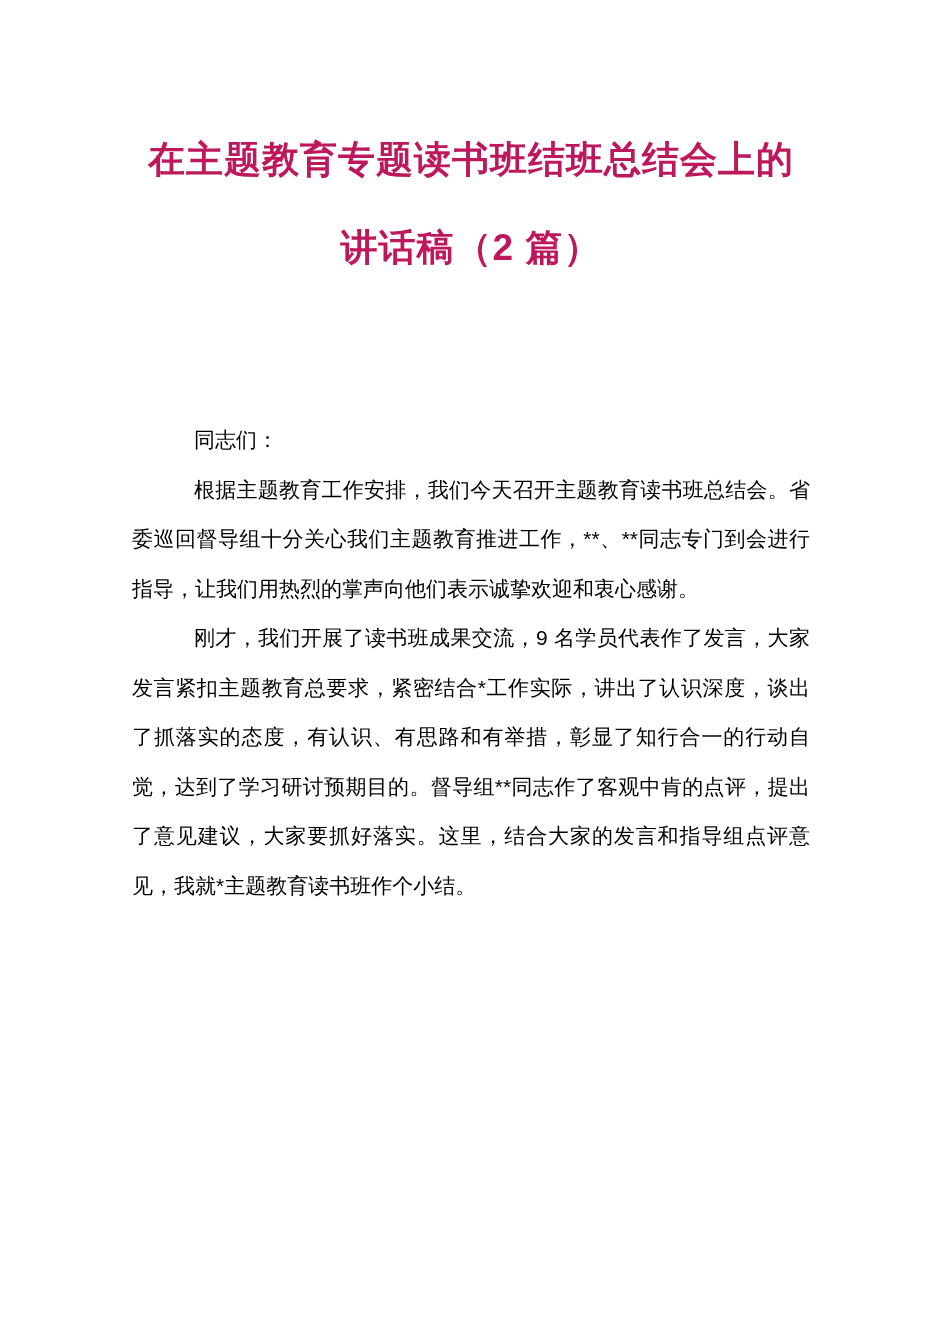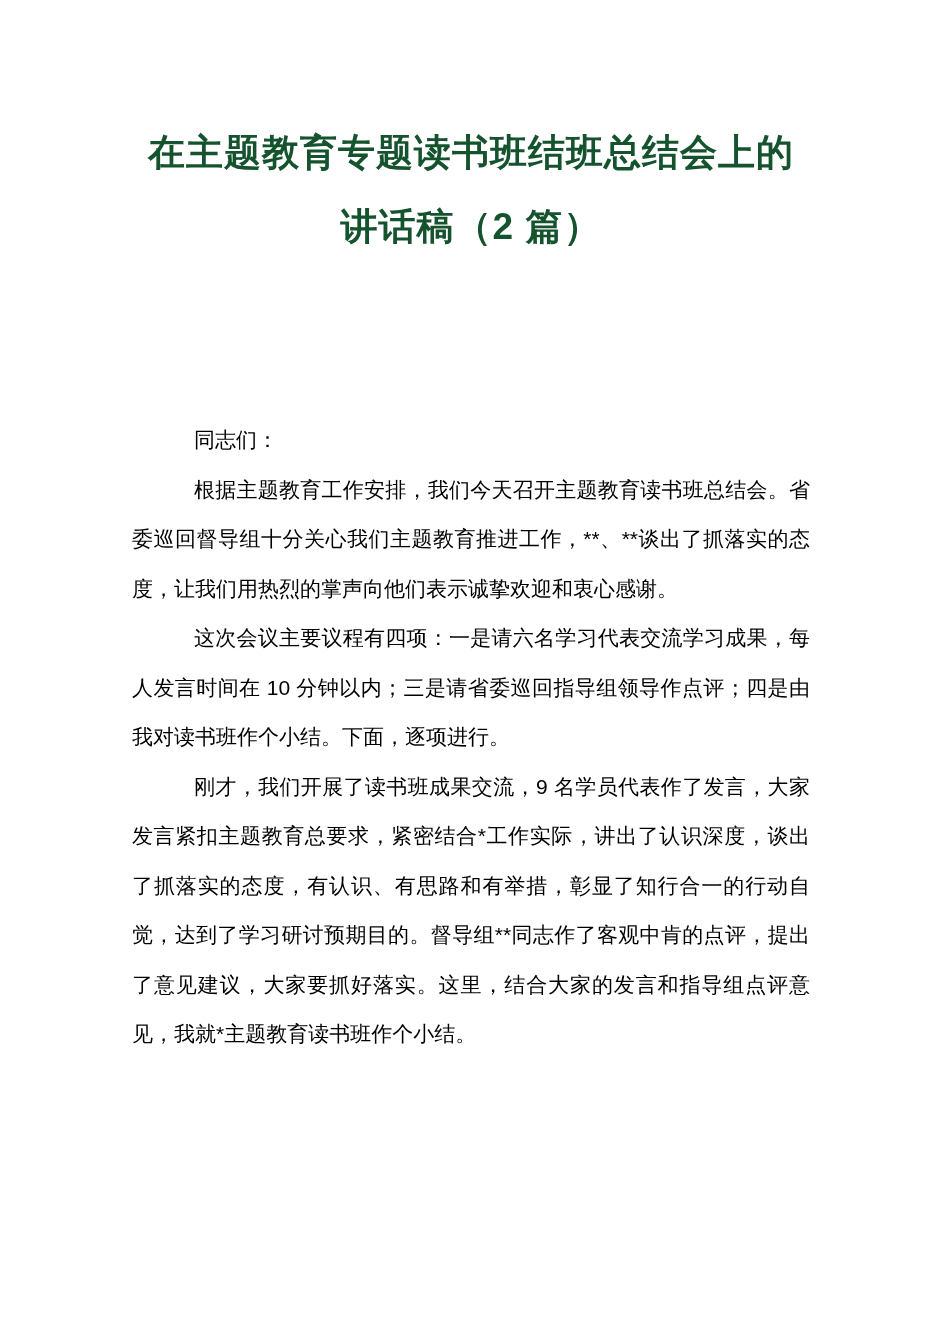--- a/index.html
+++ b/index.html
@@ -18,23 +18,23 @@
   }
   .doc-title {
     position: absolute;
     top: 116px;
     left: 132px;
     width: 678px;
     margin: 0;
     text-align: center;
     font-size: 37px;
     font-weight: 700;
-    line-height: 74px;
+    line-height: 88px;
     letter-spacing: 1px;
-    color: #14532d;
+    color: #be185d;
   }
   .doc-body {
     position: absolute;
     top: 415px;
     left: 132px;
     width: 678px;
     font-size: 21px;
     line-height: 49.5px;
     text-align: justify;
     color: #000000;
@@ -47,17 +47,16 @@
   }
 </style>
 </head>
 <body>
 
 <div class="page">
   <h1 class="doc-title">在主题教育专题读书班结班总结会上的讲话稿（2 篇）</h1>
 
   <div class="doc-body">
     <p>同志们：</p>
-    <p>根据主题教育工作安排，我们今天召开主题教育读书班总结会。省委巡回督导组十分关心我们主题教育推进工作，**、**谈出了抓落实的态度，让我们用热烈的掌声向他们表示诚挚欢迎和衷心感谢。</p>
-    <p>这次会议主要议程有四项：一是请六名学习代表交流学习成果，每人发言时间在 10 分钟以内；三是请省委巡回指导组领导作点评；四是由我对读书班作个小结。下面，逐项进行。</p>
+    <p>根据主题教育工作安排，我们今天召开主题教育读书班总结会。省委巡回督导组十分关心我们主题教育推进工作，**、**同志专门到会进行指导，让我们用热烈的掌声向他们表示诚挚欢迎和衷心感谢。</p>
     <p>刚才，我们开展了读书班成果交流，9 名学员代表作了发言，大家发言紧扣主题教育总要求，紧密结合*工作实际，讲出了认识深度，谈出了抓落实的态度，有认识、有思路和有举措，彰显了知行合一的行动自觉，达到了学习研讨预期目的。督导组**同志作了客观中肯的点评，提出了意见建议，大家要抓好落实。这里，结合大家的发言和指导组点评意见，我就*主题教育读书班作个小结。</p>
   </div>
 </div>
 
 </body></html>

